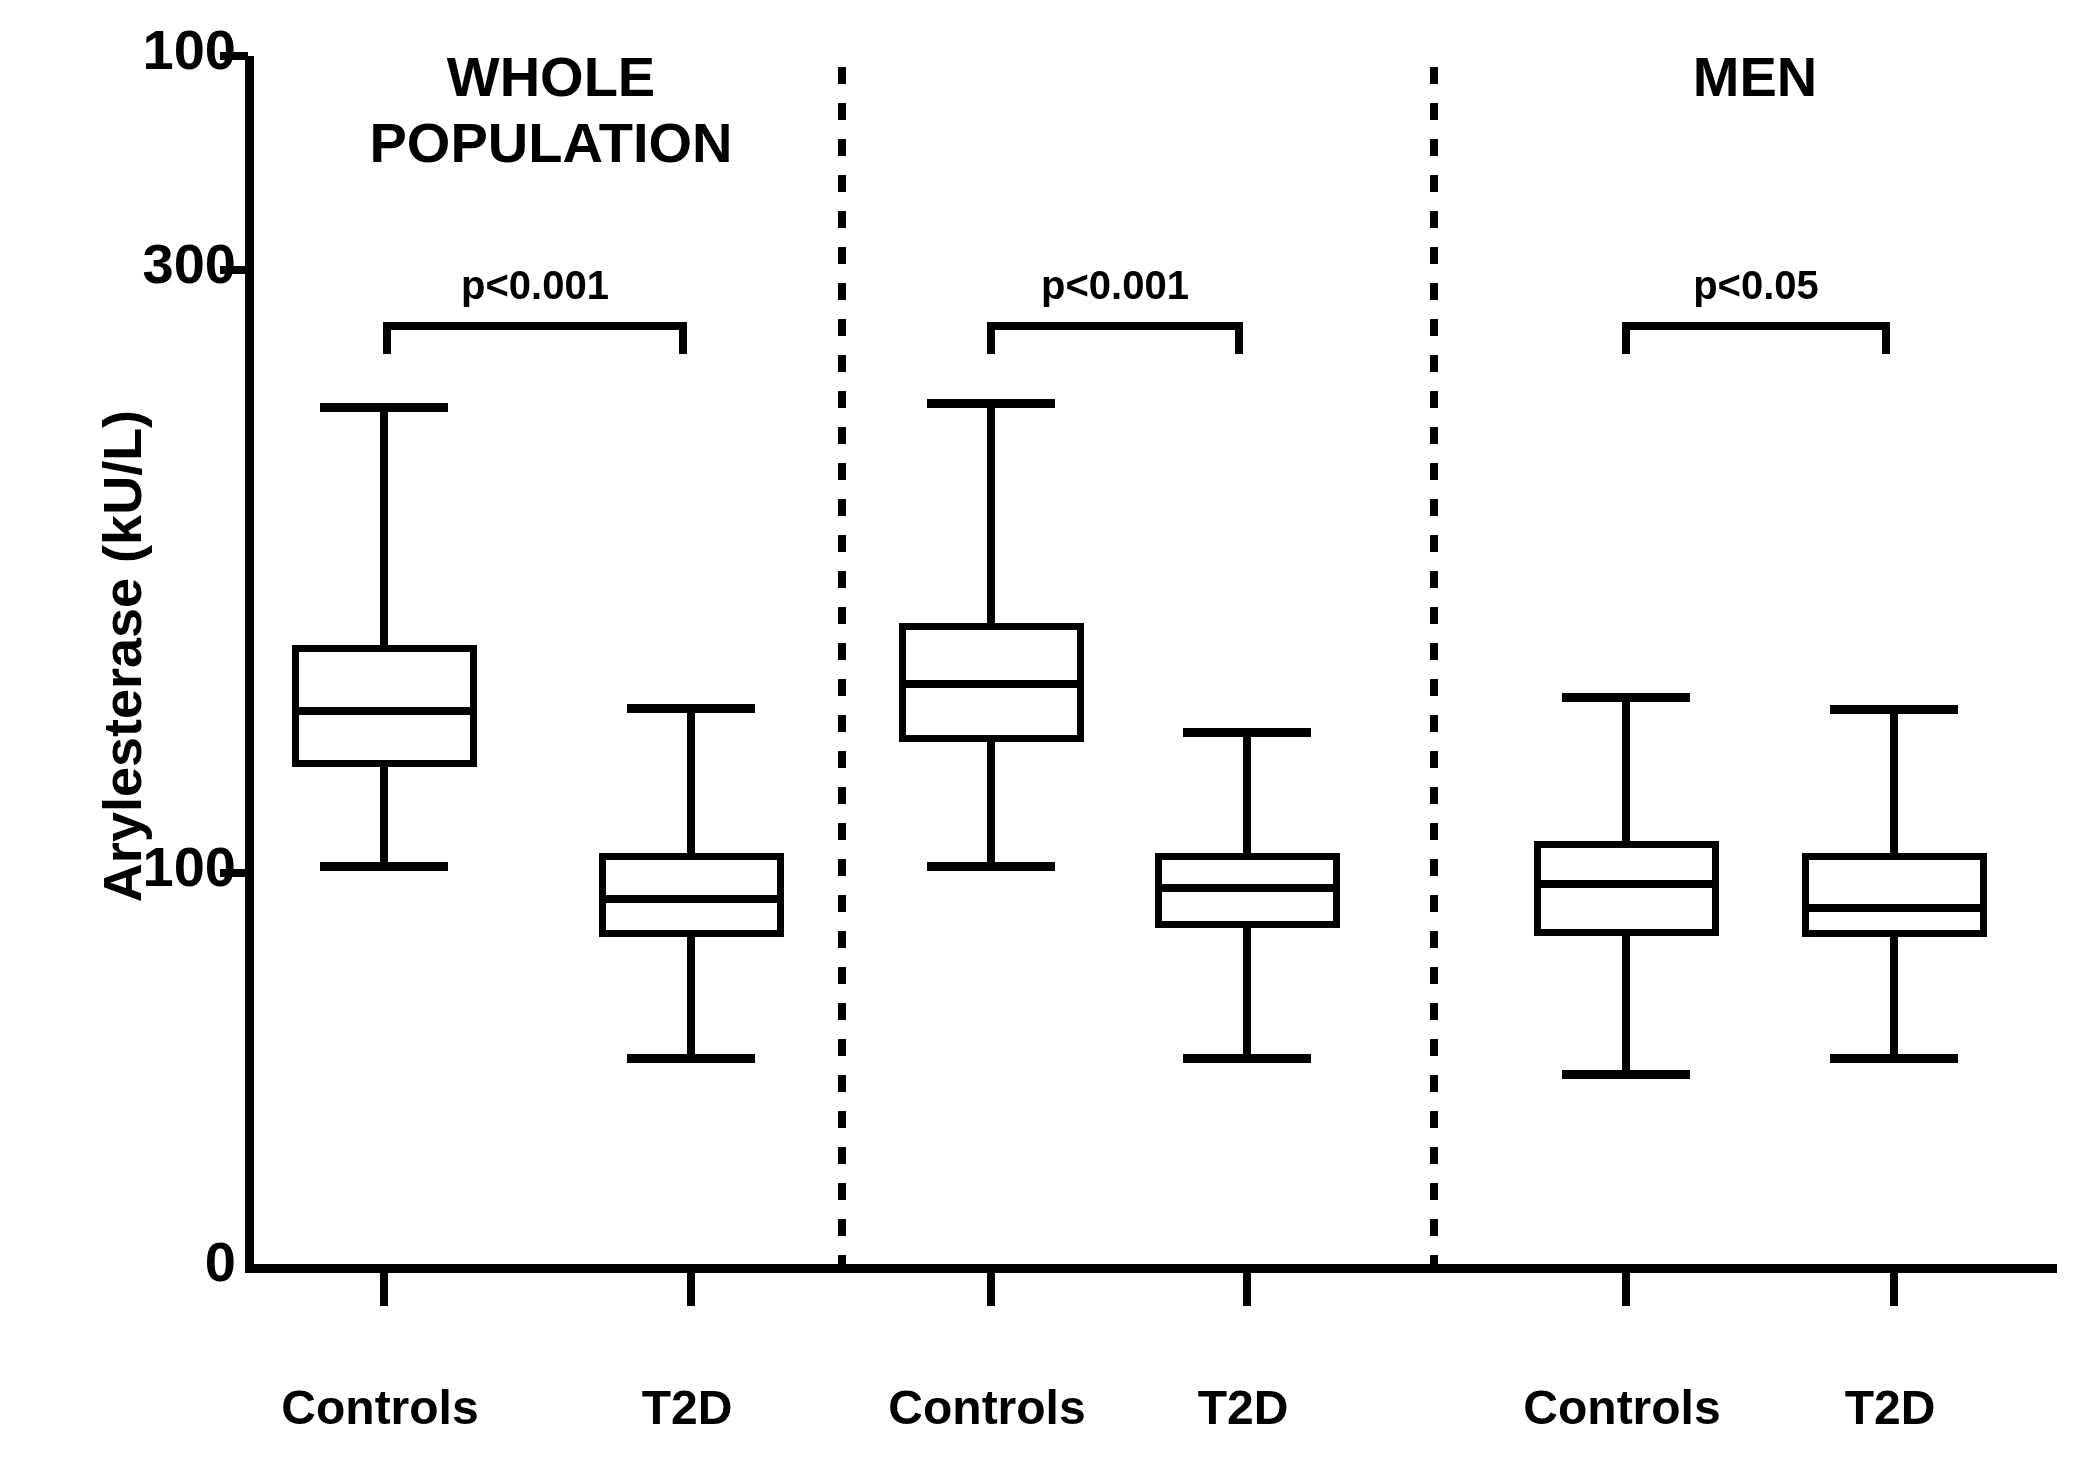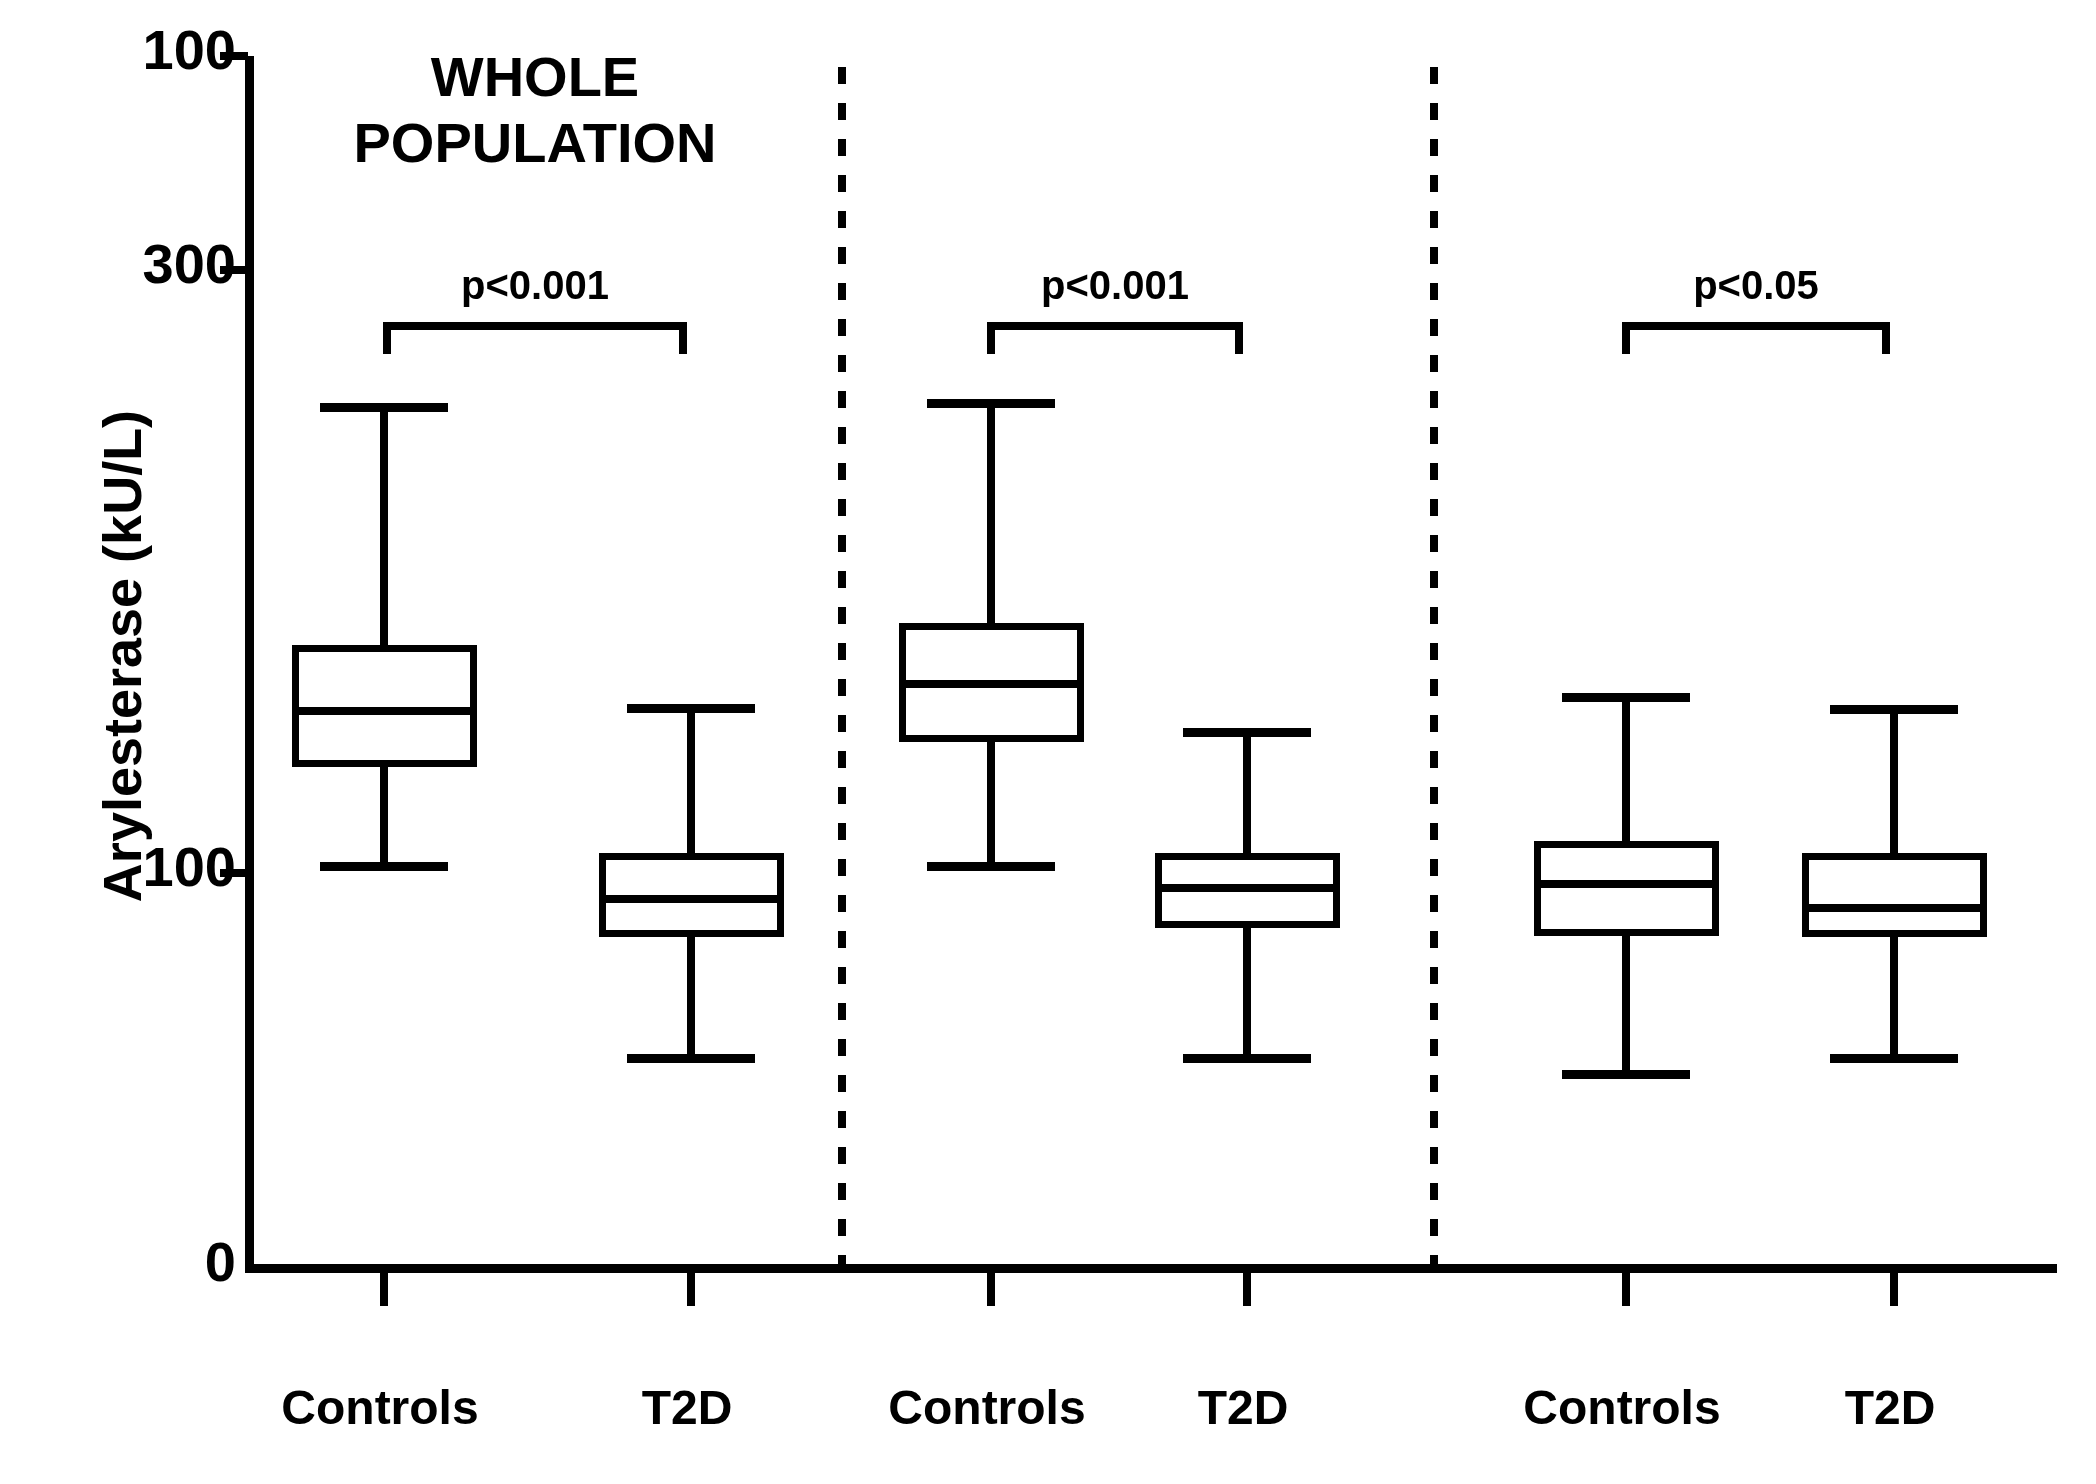--- a/index.html
+++ b/index.html
@@ -175,22 +175,23 @@
   <div class="x-tick" style="left:380px;"></div>
   <div class="x-tick" style="left:687px;"></div>
   <div class="x-tick" style="left:987px;"></div>
   <div class="x-tick" style="left:1243px;"></div>
   <div class="x-tick" style="left:1622px;"></div>
   <div class="x-tick" style="left:1890px;"></div>
 
   <div class="divider" style="left:838px;"></div>
   <div class="divider" style="left:1430px;"></div>
 
-  <div class="group-title" style="left:300px; width:470px;">WHOLE
+  <div class="group-title" style="left:316px; width:470px;">WHOLE
 POPULATION</div>
+  <div class="group-title" style="left:1520px; width:470px;">MEN</div>
 
   <div class="sig-label" style="left:383px; top:265px; width:304px;">p&lt;0.001</div>
   <div class="sig-bracket" style="left:383px; top:322px; width:304px;"></div>
 
   <div class="sig-label" style="left:987px; top:265px; width:256px;">p&lt;0.001</div>
   <div class="sig-bracket" style="left:987px; top:322px; width:256px;"></div>
 
   <div class="sig-label" style="left:1622px; top:265px; width:268px;">p&lt;0.05</div>
   <div class="sig-bracket" style="left:1622px; top:322px; width:268px;"></div>
 

